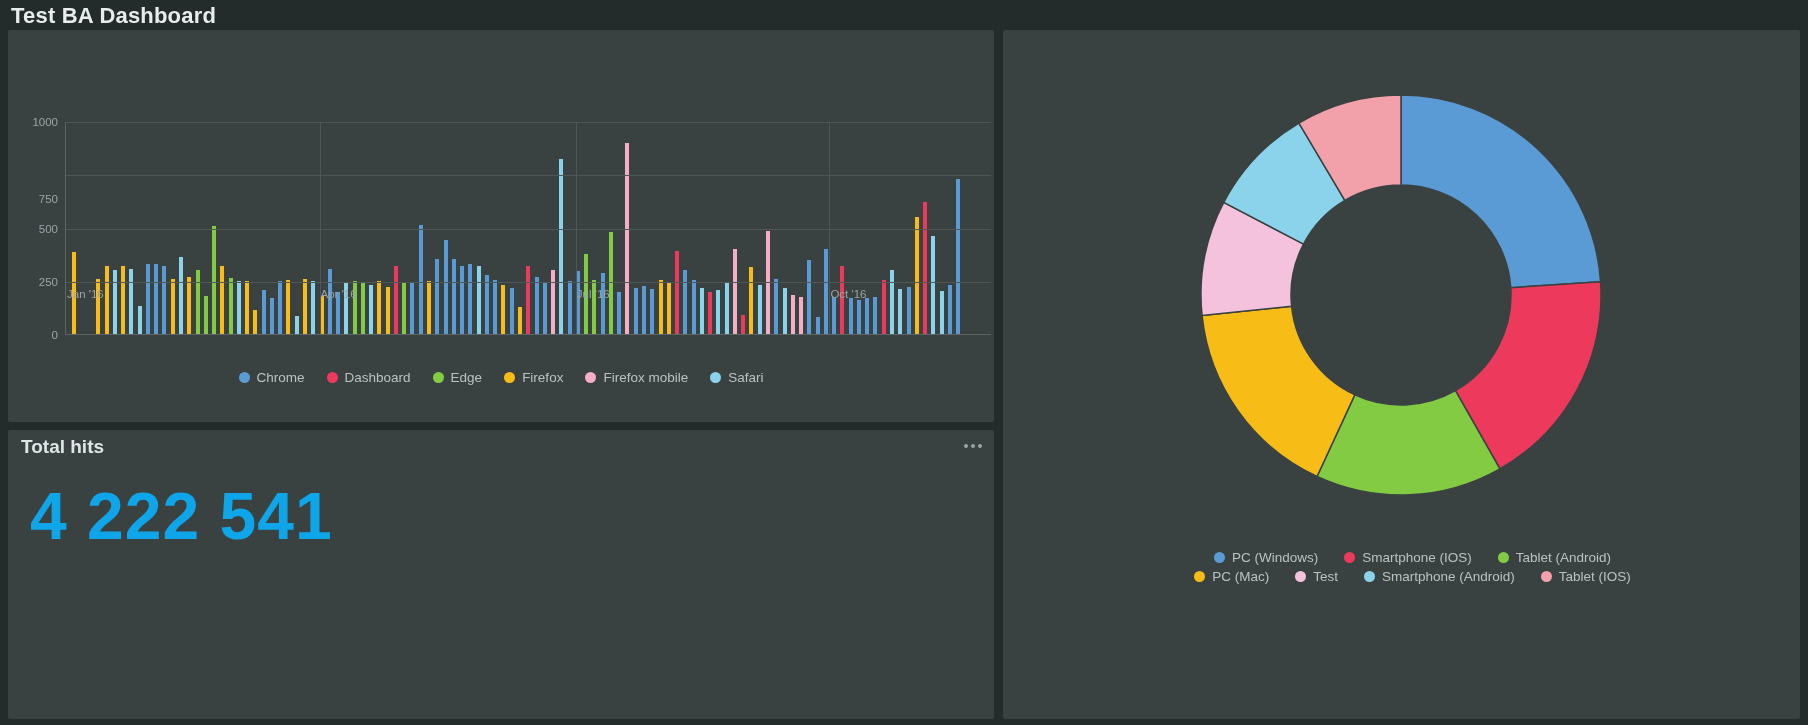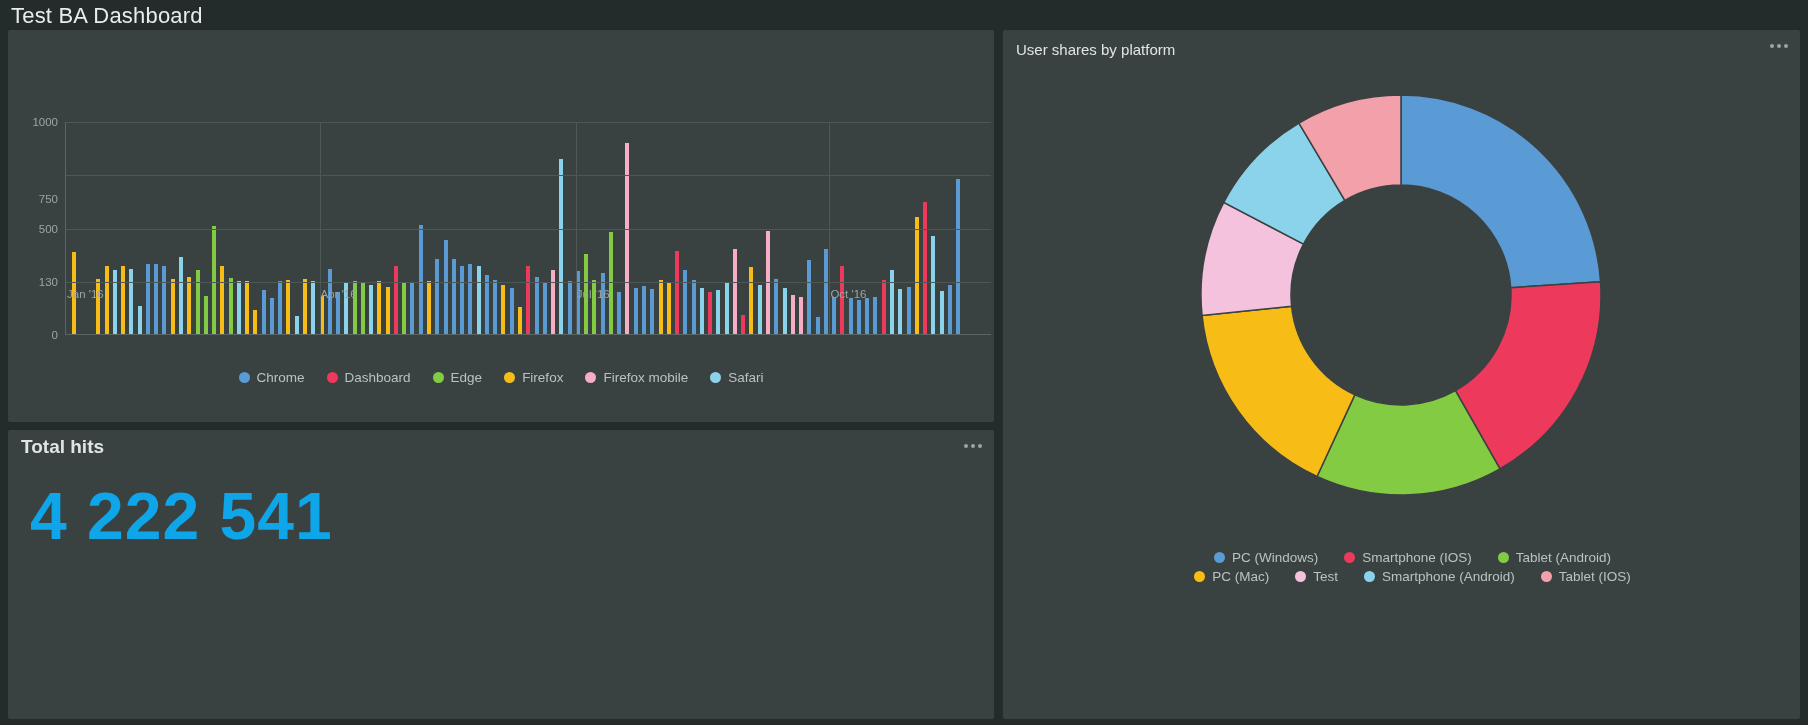--- a/index.html
+++ b/index.html
@@ -13,21 +13,21 @@
   }
   .page {
     position: relative;
     width: 1808px; height: 725px;
     background: #232b2b;
   }
   .dash-title {
     position: absolute;
     left: 11px; top: 3px;
     font-size: 22px;
-    font-weight: normal;
+    font-weight: bold;
     color: #e8eced;
     letter-spacing: 0.2px;
   }
   .panel {
     position: absolute;
     background: #3a4241;
     border-radius: 2px;
   }
   .panel-header {
     position: relative;
@@ -306,21 +306,21 @@
           <div class="gridline-h" style="top: 0px;"></div>
           <div class="gridline-v" style="left: 253.548px;"></div>
           <div class="gridline-v" style="left: 509.851px;"></div>
           <div class="gridline-v" style="left: 763.399px;"></div>
           <div class="gridline-v" style="left: 1019.7px;"></div>
           <div class="gridline-v" style="left: 1273.25px;"></div>
           <div class="gridline-v" style="left: 1529.55px;"></div>
         </div>
       <div id="yticks">
           <div class="ytick" style="top: 265px;">0</div>
-          <div class="ytick" style="top: 211.75px;">130</div>
+          <div class="ytick" style="top: 211.75px;">250</div>
           <div class="ytick" style="top: 158.5px;">500</div>
           <div class="ytick" style="top: 105.25px; margin-top: 24px;">750</div>
           <div class="ytick" style="top: 52px;">1000</div>
         </div>
       <div id="xticks">
           <div class="xtick" style="left: 59px;">Jan '16</div>
           <div class="xtick" style="left: 312.548px;">Apr '16</div>
           <div class="xtick" style="left: 568.851px;">Jul '16</div>
           <div class="xtick" style="left: 822.399px;">Oct '16</div>
           <div class="xtick" style="left: 1078.7px;">Jan '17</div>
@@ -364,28 +364,20 @@
       <div class="dots-menu">
           <i></i>
           <i></i>
           <i></i>
         </div>
     </div>
     <div class="big-number">4 222 541</div>
   </div>
 
   <div class="panel" id="panel-shares">
-    <div class="panel-header">
-      <div class="panel-title">User shares by platform</div>
-      <div class="dots-menu">
-          <i></i>
-          <i></i>
-          <i></i>
-        </div>
-    </div>
 
     <div class="donut-wrap">
       <svg id="donut-svg" width="797" height="510" viewBox="0 0 797 510">
           <path d="M 398 25 A 200 200 0 0 1 597.5618876579573 211.7692405965176 L 507.7590382118765 217.72308232808467 A 110.00000000000001 110.00000000000001 0 0 0 398 114.99999999999999 Z" fill="#5b9bd5" stroke="#3a4241" stroke-width="1.5"></path>
           <path d="M 597.5618876579573 211.7692405965176 A 200 200 0 0 1 496.955781827662 398.8037779879256 L 452.42568000521413 320.59207789335915 A 110.00000000000001 110.00000000000001 0 0 0 507.7590382118765 217.72308232808467 Z" fill="#ed3a5c" stroke="#3a4241" stroke-width="1.5"></path>
           <path d="M 496.955781827662 398.8037779879256 A 200 200 0 0 1 314.02217968794724 406.51508393419147 L 351.812198828371 324.8332961638053 A 110.00000000000001 110.00000000000001 0 0 0 452.42568000521413 320.59207789335915 Z" fill="#82cb43" stroke="#3a4241" stroke-width="1.5"></path>
           <path d="M 314.02217968794724 406.51508393419147 A 200 200 0 0 1 199.0458699999821 245.4267999436031 L 288.57522849999015 236.2347399689817 A 110.00000000000001 110.00000000000001 0 0 0 351.812198828371 324.8332961638053 Z" fill="#f7bc16" stroke="#3a4241" stroke-width="1.5"></path>
           <path d="M 199.0458699999821 245.4267999436031 A 200 200 0 0 1 220.73698296920242 132.383463716574 L 300.50534063306134 174.0609050441157 A 110.00000000000001 110.00000000000001 0 0 0 288.57522849999015 236.2347399689817 Z" fill="#f5c2de" stroke="#3a4241" stroke-width="1.5"></path>
           <path d="M 220.73698296920242 132.383463716574 A 200 200 0 0 1 295.9224675712381 53.011112646034405 L 341.85735716418094 130.40611195531892 A 110.00000000000001 110.00000000000001 0 0 0 300.50534063306134 174.0609050441157 Z" fill="#8bd3ea" stroke="#3a4241" stroke-width="1.5"></path>
           <path d="M 295.9224675712381 53.011112646034405 A 200 200 0 0 1 397.9999999999998 25 L 397.9999999999999 114.99999999999999 A 110.00000000000001 110.00000000000001 0 0 0 341.85735716418094 130.40611195531892 Z" fill="#f2a0aa" stroke="#3a4241" stroke-width="1.5"></path>

